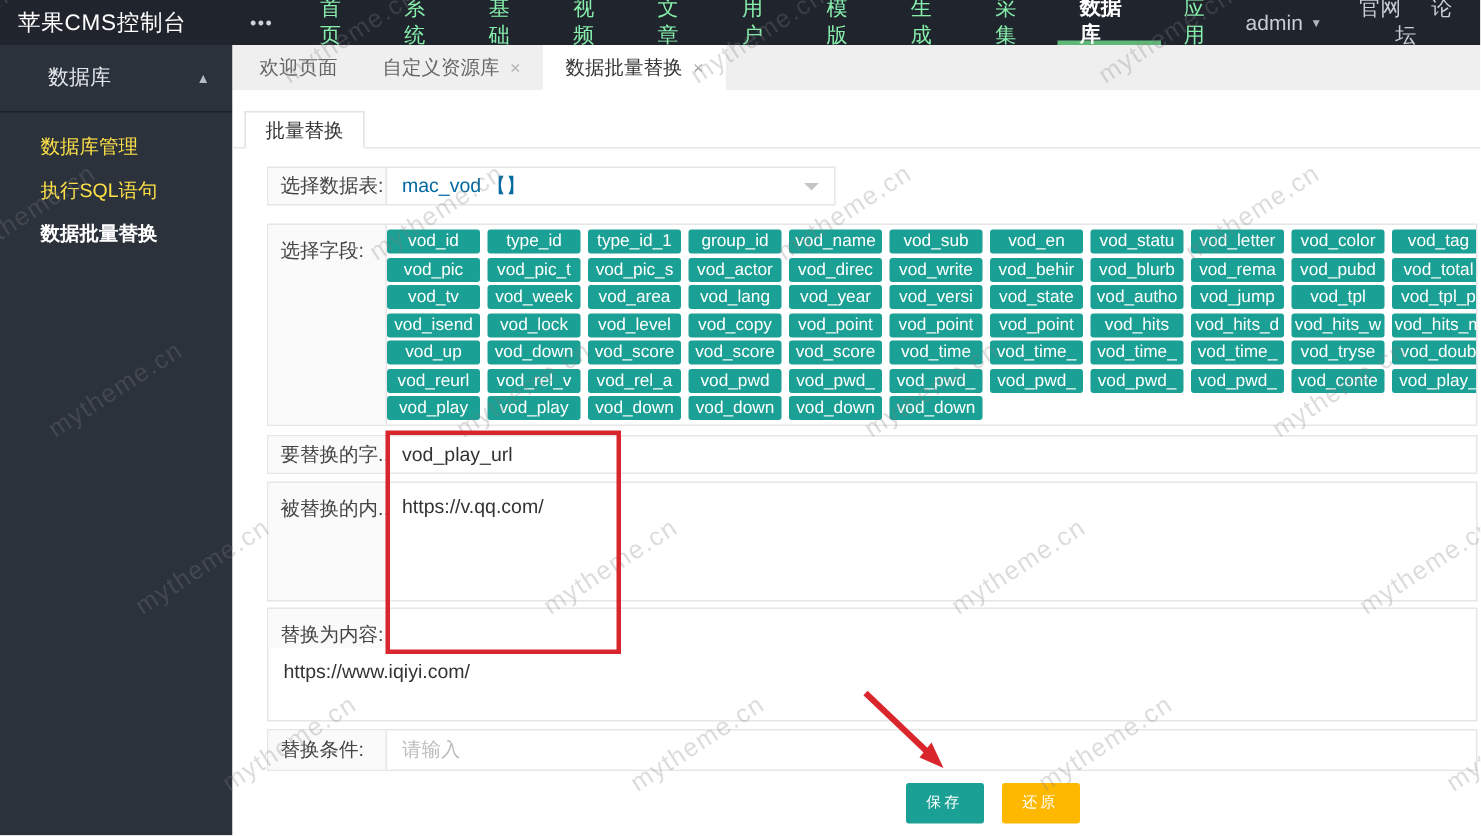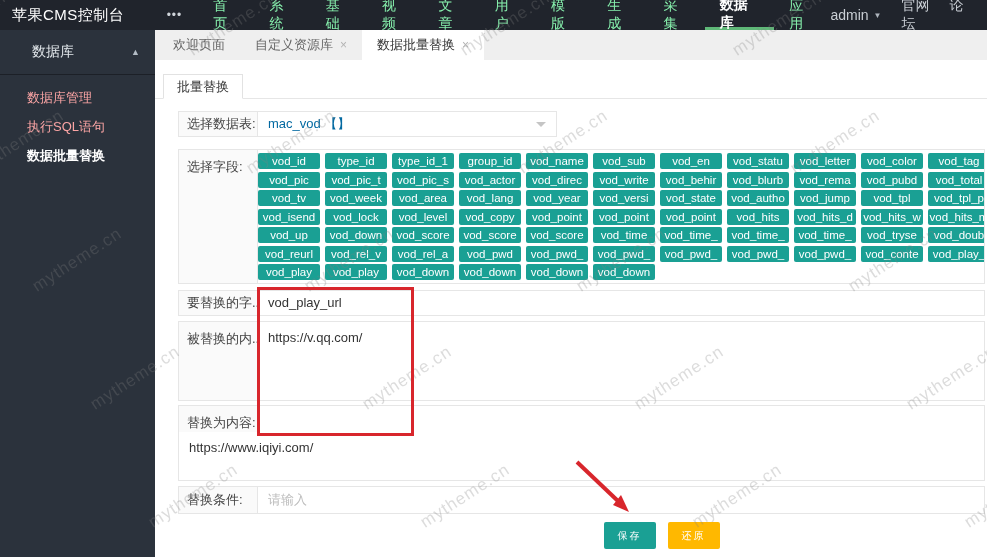--- a/index.html
+++ b/index.html
@@ -6,31 +6,31 @@
   html,body { width:987px; height:557px; overflow:hidden; font-family:"Liberation Sans","DejaVu Sans",sans-serif; background:#fff; }
   #page { position:relative; width:987px; height:557px; overflow:hidden; background:#fff; }
 
   
   .topbar { position:absolute; left:0; top:0; width:987px; height:30px; background:#20242C; display:flex; align-items:stretch; color:#c9ced4; font-size:14px; }
   .logo { width:155px; padding-left:12px; display:flex; align-items:center; color:#fff; font-size:15px; letter-spacing:.5px; }
   .nav-ellipsis { display:flex; align-items:center; padding:0 16px; font-size:12px; letter-spacing:1px; color:#cfd4da; }
   .topnav { display:flex; align-items:stretch; }
   .nav-item { display:flex; align-items:center; padding:0 15px; height:30px; color:#86efac; cursor:pointer; }
   .nav-item.active { color:#fff; font-weight:bold; border-bottom:3px solid #5FB878; }
-  .topbar-right { margin-left:auto; display:flex; align-items:center; gap:20px; padding-right:14px; }
+  .topbar-right { margin-left:auto; display:flex; align-items:center; gap:20px; padding-right:14px;text-align:center; }
   .user-menu { display:flex; align-items:center; gap:5px; }
   .caret-down { font-size:8px; color:#aeb5bd; }
   .top-link { color:#c9ced4; }
 
   
   .sidebar { position:absolute; left:0; top:30px; width:155px; height:527px; background:#2B323C; }
   .side-group { height:45px; display:flex; align-items:center; justify-content:space-between; padding:0 15px 0 32px; color:#e3e8ec; font-size:14px; border-bottom:1px solid rgba(0,0,0,.35); cursor:pointer; }
   .collapse-caret { font-size:9px; color:#b3bcc5; }
   .side-items { padding-top:8px; }
-  .side-item { height:29px; line-height:29px; padding-left:27px; color:#fca5a5; font-size:13px; cursor:pointer; white-space:nowrap; }
+  .side-item { height:29px; line-height:29px; padding-left:27px; color:#fde047; font-size:13px; cursor:pointer; white-space:nowrap; }
   .side-item.active { color:#ffffff; font-weight:bold; }
 
   
   .tabstrip { position:absolute; left:155px; top:30px; width:832px; height:30px; background:#efefef; display:flex; align-items:stretch; padding-left:3px; }
   .tab { display:flex; align-items:center; gap:7px; padding:0 15px; font-size:13px; color:#666; cursor:pointer; white-space:nowrap; }
   .tab.active { background:#fff; color:#333; }
   .tab .close { font-size:12px; color:#b3b3b3; line-height:1; }
 
   
   .content { position:absolute; left:155px; top:60px; width:832px; height:497px; background:#fff; }

